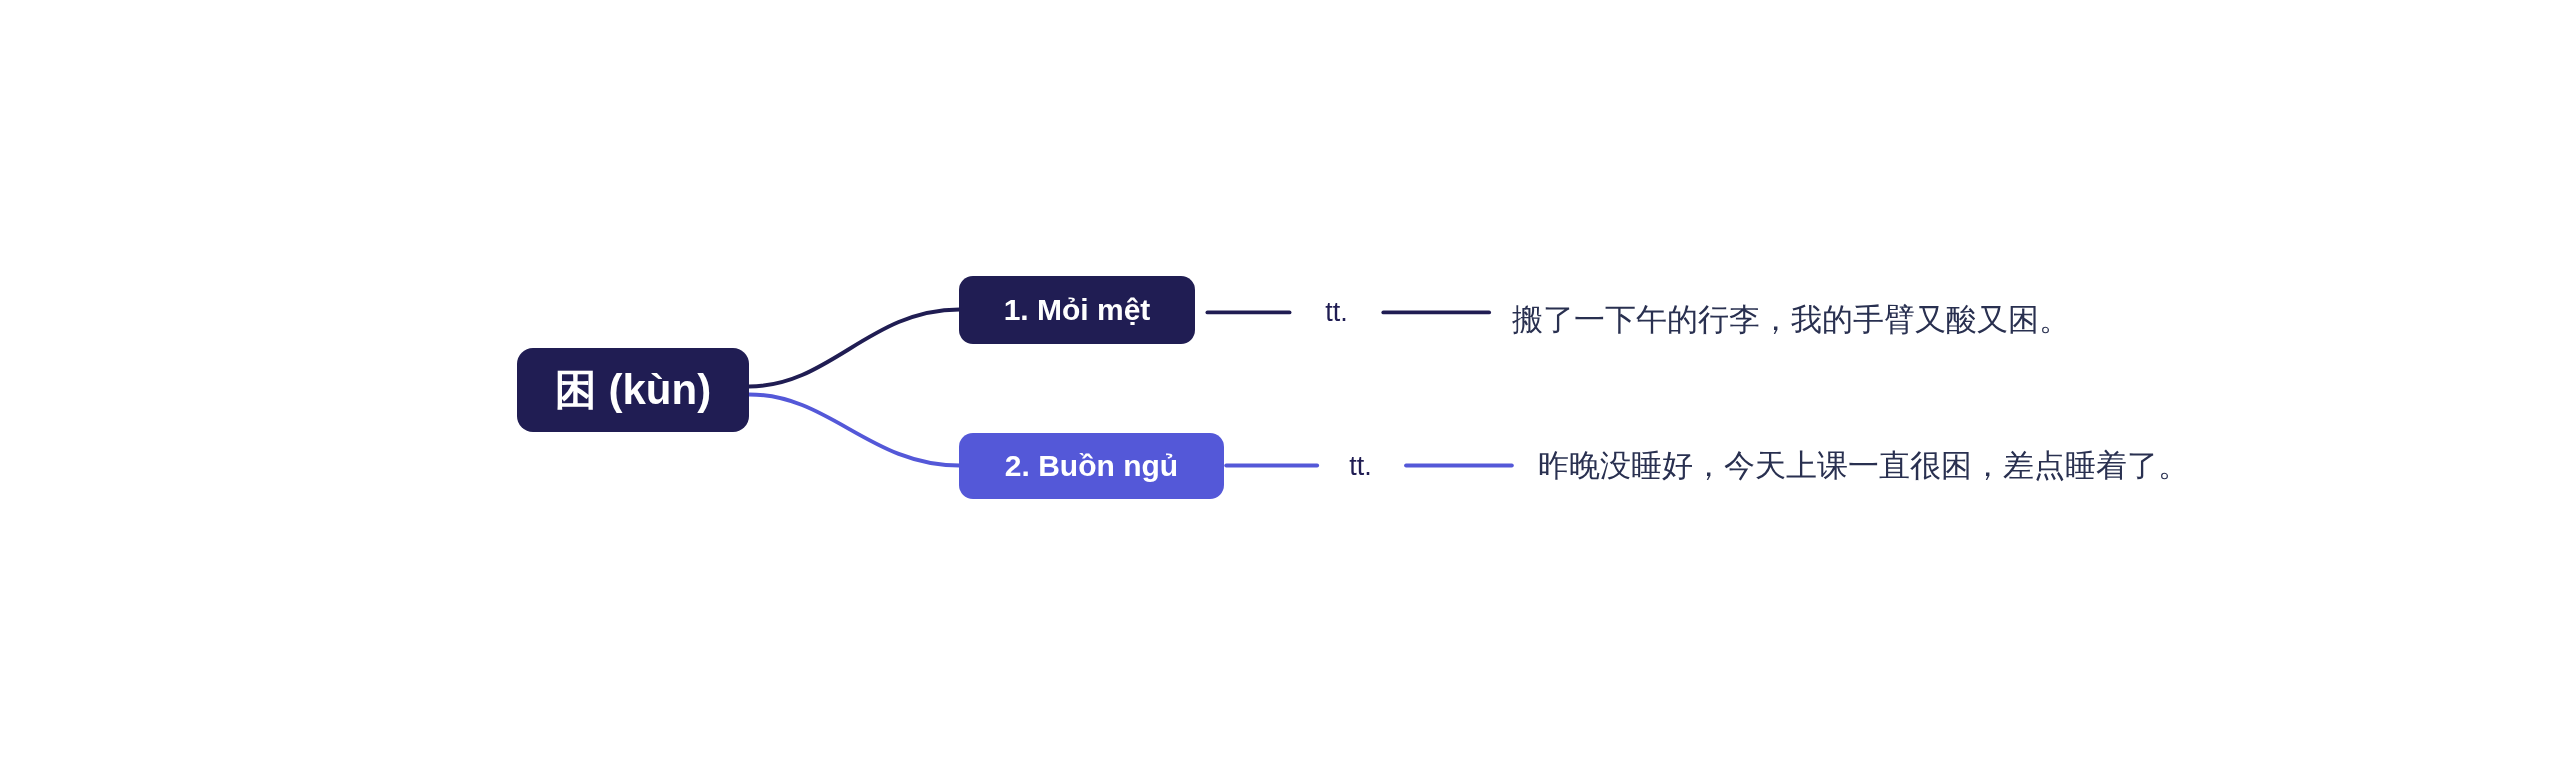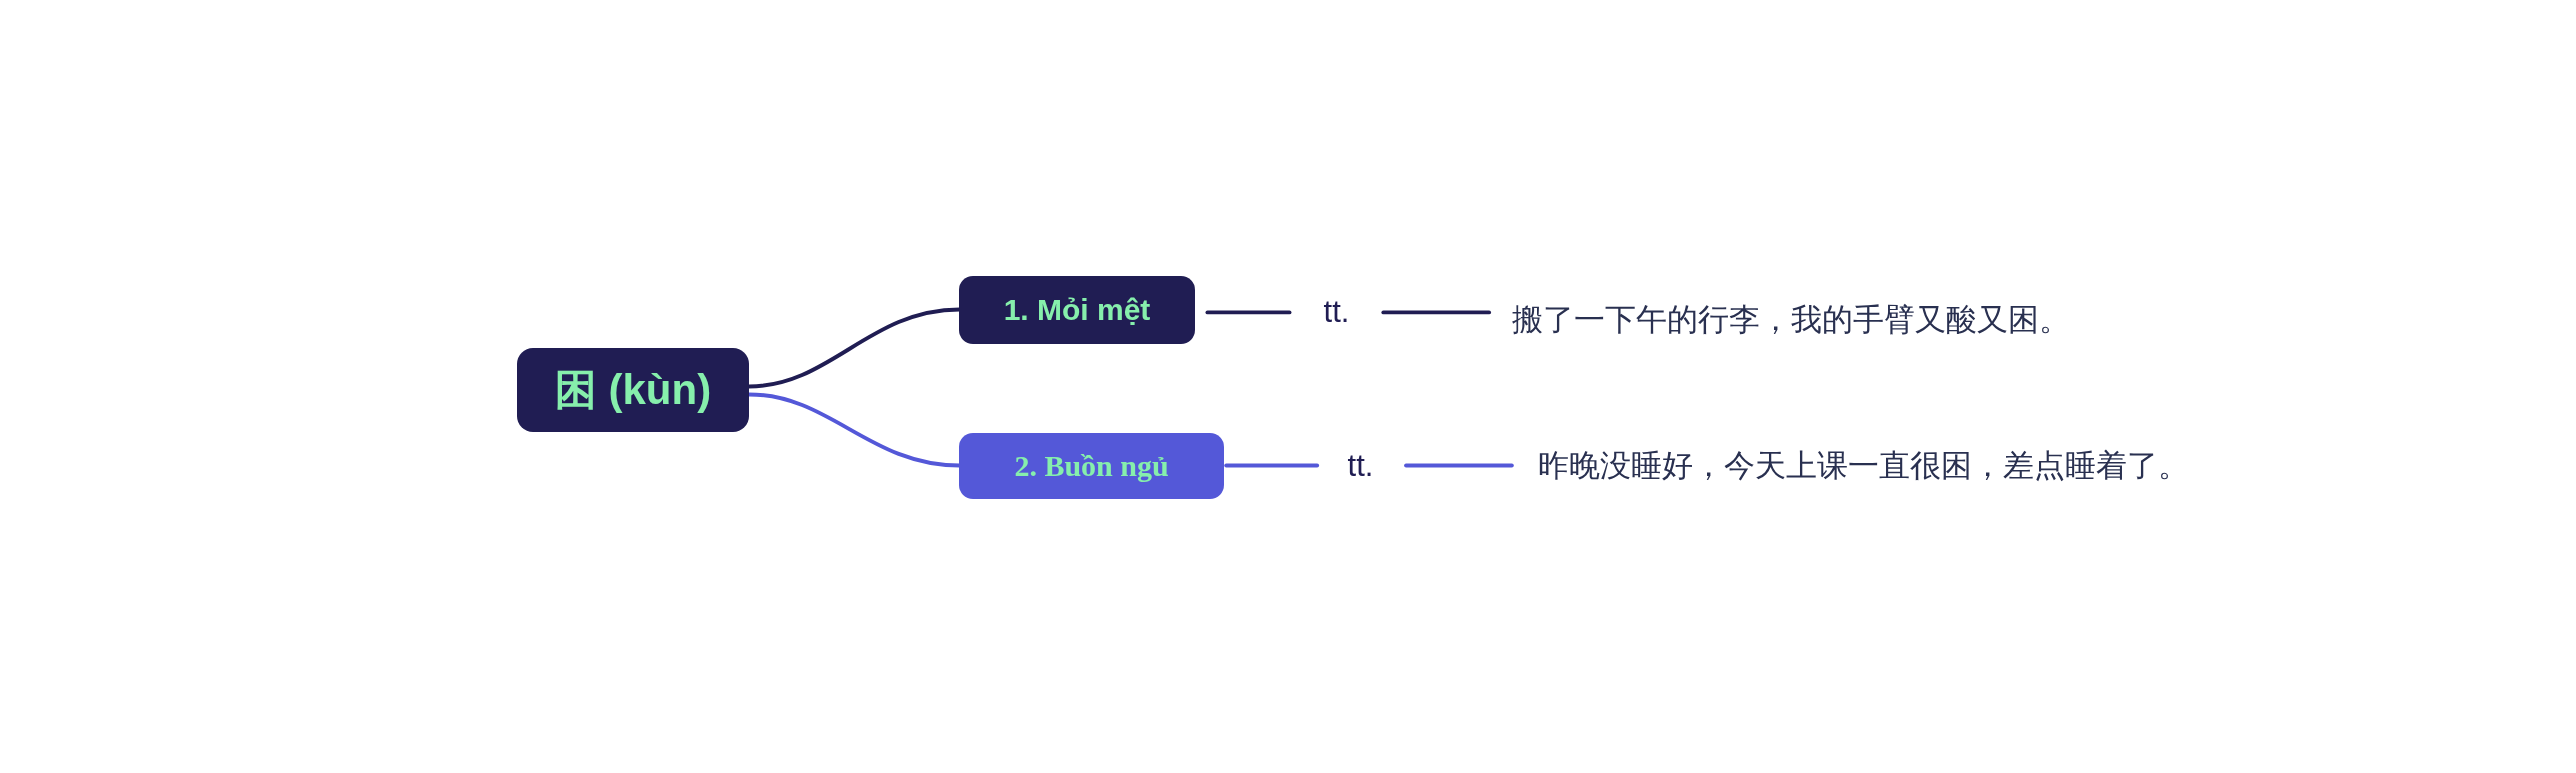--- a/index.html
+++ b/index.html
@@ -24,21 +24,21 @@
     top: 0;
     width: 2576px;
     height: 774px;
     pointer-events: none;
   }
   .node {
     position: absolute;
     display: flex;
     align-items: center;
     justify-content: center;
-    color: #86efac;
+    color: #ffffff;
     font-weight: bold;
     white-space: nowrap;
     box-sizing: border-box;
     cursor: default;
   }
   .root-node {
     left: 517px;
     top: 348px;
     width: 232px;
     height: 84px;
@@ -57,28 +57,27 @@
     width: 236px;
     height: 68px;
     background: var(--dark);
   }
   .branch-node-2 {
     left: 959px;
     top: 433px;
     width: 265px;
     height: 66px;
     background: var(--blue);
-    font-family: Liberation Serif, serif;
   }
   .pos-label {
     position: absolute;
     display: flex;
     align-items: center;
     justify-content: center;
-    font-size: 31px;
+    font-size: 27px;
     color: var(--dark);
     white-space: nowrap;
     height: 34px;
   }
   .pos-label-1 {
     left: 1314px;
     top: 295px;
     width: 45px;
   }
   .pos-label-2 {

